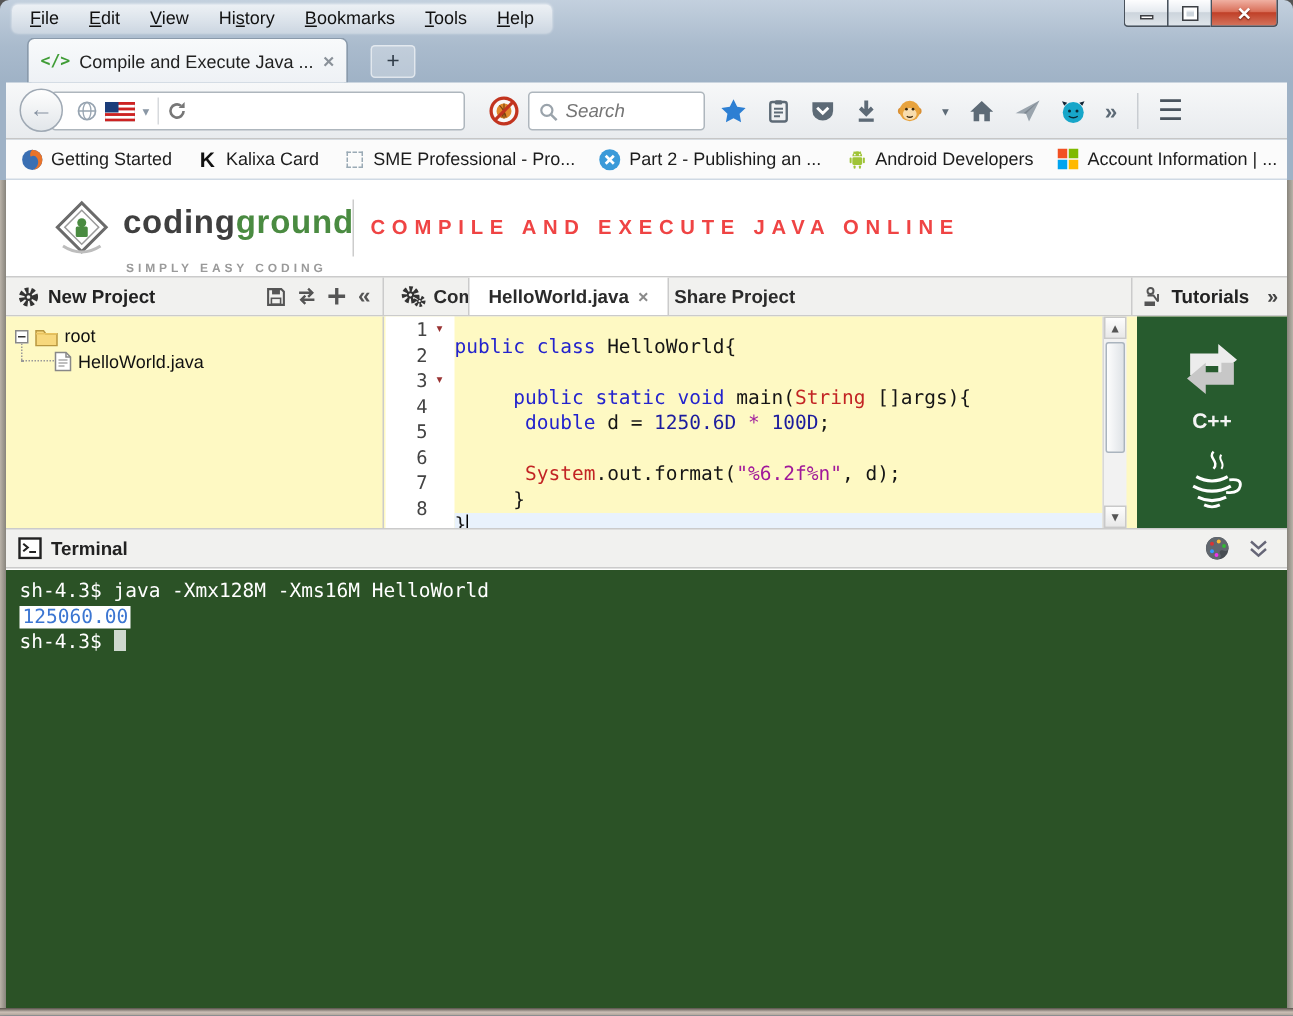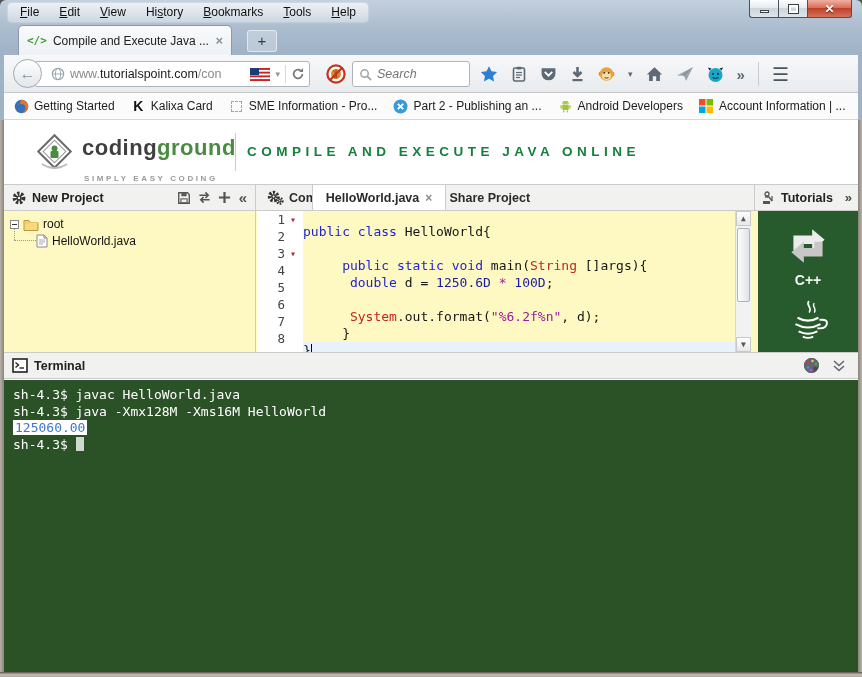--- a/index.html
+++ b/index.html
@@ -79,21 +79,21 @@
   
   .content { position:absolute; left:4px; right:4px; top:120px; bottom:5px; background:#fff; overflow:hidden;}
 
   .site-header { position:absolute; left:0; right:0; top:0; height:64px; background:#fff;text-align:center; }
   .logo-icon { position:absolute; left:30px; top:11px; }
   .brand { position:absolute; left:78px; top:15px; font-size:22px; font-weight:bold; letter-spacing:.5px;}
   .brand .b1 { color:#3f3f3f; } .brand .b2 { color:var(--brand_green); }
   .tagline { position:absolute; left:80px; top:54px; font-size:8px; letter-spacing:2.6px; color:#9a9a9a; font-weight:bold;}
   .hdr-div { position:absolute; left:231px; top:13px; width:1px; height:38px; background:#ccc; }
   .page-title { position:absolute; left:243px; top:24px; font-size:13.5px; font-weight:bold;
-    letter-spacing:4.5px; color:#15803d; white-space:nowrap; }
+    letter-spacing:4.5px; color:#ef4444; white-space:nowrap; }
 
   .toolbar { position:absolute; left:0; right:0; top:64px; height:27px; background:#f1f1ef;
     border-top:1px solid #cbcbcb; border-bottom:1px solid #cbcbcb; }
   .tb-left { position:absolute; left:0; top:0; bottom:0; width:252px; border-right:1px solid #cbcbcb;
     display:flex; align-items:center; padding:0 8px; gap:6px;}
   .tb-title { font-size:12.5px; font-weight:bold; color:#222; flex:1;}
   .tb-ic { display:flex; align-items:center; color:#555; }
   .collapse { color:#555; font-size:15px; font-weight:bold; margin-left:2px;}
   .tb-mid { position:absolute; left:253px; top:0; bottom:0; width:497px; display:flex; align-items:center; padding-left:10px; gap:10px;}
   .tb-btn { display:flex; align-items:center; gap:5px; font-size:12.5px; font-weight:bold; color:#2b2b2b; cursor:pointer;}
@@ -186,21 +186,20 @@
   <div class="navbar">
     <div class="back-btn">
         <span>←</span>
       </div>
     <div class="url-field">
       <svg width="14" height="14" viewBox="0 0 16 16">
           <circle cx="8" cy="8" r="6.5" fill="none" stroke="#97a4b1" stroke-width="1.3"></circle>
           <ellipse cx="8" cy="8" rx="3" ry="6.5" fill="none" stroke="#97a4b1" stroke-width="1"></ellipse>
           <line x1="1.5" y1="8" x2="14.5" y2="8" stroke="#97a4b1" stroke-width="1"></line>
         </svg>
-      <span class="url-text"><span class="url-prefix">www.</span><span class="url-domain">tutorialspoint.com</span><span class="url-path">/con</span></span>
       <svg width="20" height="13" viewBox="0 0 20 13">
           <rect width="20" height="13" fill="#fff" stroke="#bbb" stroke-width=".5"></rect>
           <rect y="0" width="20" height="1.9" fill="#c22"></rect>
           <rect y="3.7" width="20" height="1.9" fill="#c22"></rect>
           <rect y="7.4" width="20" height="1.9" fill="#c22"></rect>
           <rect y="11.1" width="20" height="1.9" fill="#c22"></rect>
           <rect width="9" height="7" fill="#1b3d7a"></rect>
         </svg>
       <span class="url-caret">▾</span>
       <span class="url-div"></span>
@@ -301,21 +300,21 @@
       <span class="bm">
         <span class="bm-icon">
           <span style="font-weight:bold;font-size:14px;color:#111;">K</span>
         </span>
         <span>Kalixa Card</span>
       </span>
       <span class="bm">
         <span class="bm-icon">
           <span class="ic-sme"></span>
         </span>
-        <span>SME Information - Pro...</span>
+        <span>SME Professional - Pro...</span>
       </span>
       <span class="bm">
         <span class="bm-icon">
           <svg width="15" height="15" viewBox="0 0 15 15">
             <circle cx="7.5" cy="7.5" r="7" fill="#3a9ad9"></circle>
             <path d="M4.8 4.8l5.4 5.4M10.2 4.8l-5.4 5.4" stroke="#fff" stroke-width="1.8"></path>
           </svg>
         </span>
         <span>Part 2 - Publishing an ...</span>
       </span>
@@ -555,21 +554,20 @@
             <circle cx="8" cy="13" r="1.3" fill="#e3e"></circle>
           </svg>
         <svg width="14" height="14" viewBox="0 0 14 14">
             <polyline points="2,2 7,6.5 12,2" fill="none" stroke="#667" stroke-width="1.6"></polyline>
             <polyline points="2,7 7,11.5 12,7" fill="none" stroke="#667" stroke-width="1.6"></polyline>
           </svg>
       </span>
     </div>
 
     <div class="terminal">
-        <div class="term-line"><span>sh-4.3$ javac HelloWorld.java</span></div>
         <div class="term-line"><span>sh-4.3$ java -Xmx128M -Xms16M HelloWorld</span></div>
         <div class="term-line"><span class="term-sel">125060.00</span></div>
         <div class="term-line"><span>sh-4.3$ </span><span class="term-cursor"></span></div>
       </div>
   </div>
 
   <div class="frame-left"></div>
   <div class="frame-right"></div>
   <div class="frame-bottom"></div>
 </div>

